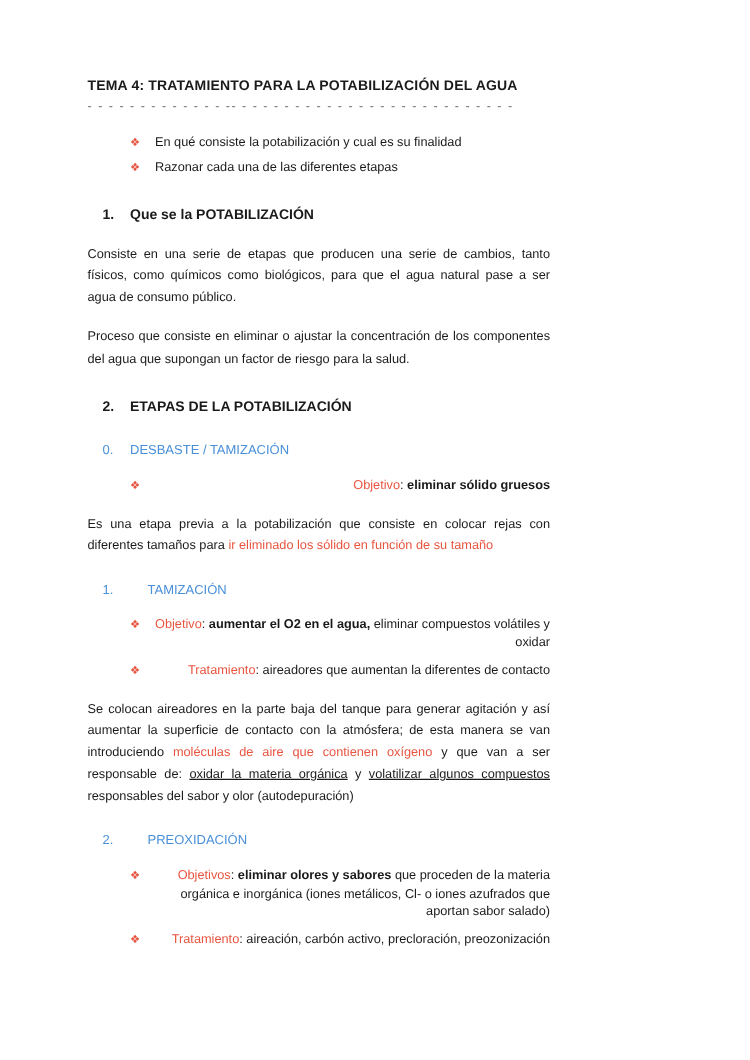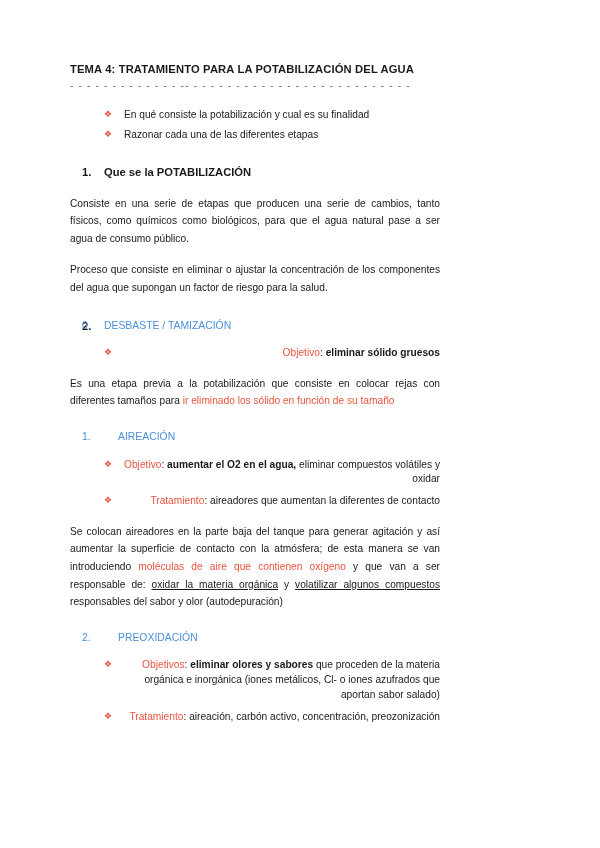--- a/index.html
+++ b/index.html
@@ -120,54 +120,55 @@
   <h2 class="section">
     <span class="num">1.</span>
     <span>Que se la POTABILIZACIÓN</span>
   </h2>
 
   <p class="para">Consiste en una serie de etapas que producen una serie de cambios, tanto físicos, como químicos como biológicos, para que el agua natural pase a ser agua de consumo público.</p>
   <p class="para">Proceso que consiste en eliminar o ajustar la concentración de los componentes del agua que supongan un factor de riesgo para la salud.</p>
 
   <h2 class="section">
     <span class="num">2.</span>
+    <span>ETAPAS DE LA POTABILIZACIÓN</span>
   </h2>
 
   <h3 class="sub">
     <span class="num">0.</span>
     <span>DESBASTE / TAMIZACIÓN</span>
   </h3>
 
   <div class="sub-block">
     <ul class="bullet-list indent-1">
       <li><span class="red">Objetivo</span><span>: </span><span class="bold">eliminar sólido gruesos</span></li>
     </ul>
   </div>
 
   <p class="para"><span>Es una etapa previa a la potabilización que consiste en colocar rejas con diferentes tamaños para </span><span class="red">ir eliminado los sólido en función de su tamaño</span></p>
 
   <h3 class="sub">
     <span class="num">1.</span>
-    <span style="padding-left:14px">AIREACIÓN</span>
+    <span style="padding-left:14px">TAMIZACIÓN</span>
   </h3>
 
   <div class="sub-block">
     <ul class="bullet-list indent-1">
       <li><span class="red">Objetivo</span><span>: </span><span class="bold">aumentar el O2 en el agua,</span><span> eliminar compuestos volátiles y oxidar</span></li>
       <li><span class="red">Tratamiento</span><span>: </span><span>aireadores que aumentan la diferentes de contacto</span></li>
     </ul>
   </div>
 
   <p class="para"><span>Se colocan aireadores en la parte baja del tanque para generar agitación y así aumentar  la superficie de contacto con la atmósfera; de esta manera se van introduciendo </span><span class="red">moléculas de aire que contienen oxígeno</span><span> y que van a ser responsable de: </span><span class="uline">oxidar la materia orgánica</span><span> y </span><span class="uline">volatilizar algunos compuestos</span><span> responsables del sabor y olor (autodepuración)</span></p>
 
   <h3 class="sub">
     <span class="num">2.</span>
     <span style="padding-left:14px">PREOXIDACIÓN</span>
   </h3>
 
   <div class="sub-block">
     <ul class="bullet-list indent-1">
       <li><span class="red">Objetivos</span><span>: </span><span class="bold">eliminar olores y sabores</span><span> que proceden de la materia orgánica e inorgánica (iones metálicos, Cl- o iones azufrados que aportan sabor salado)</span></li>
-      <li><span class="red">Tratamiento</span><span>: </span><span>aireación, carbón activo, concentración, preozonización</span></li>
+      <li><span class="red">Tratamiento</span><span>: </span><span>aireación, carbón activo, precloración, preozonización</span></li>
     </ul>
   </div>
 
 </div>
 
 </body></html>

